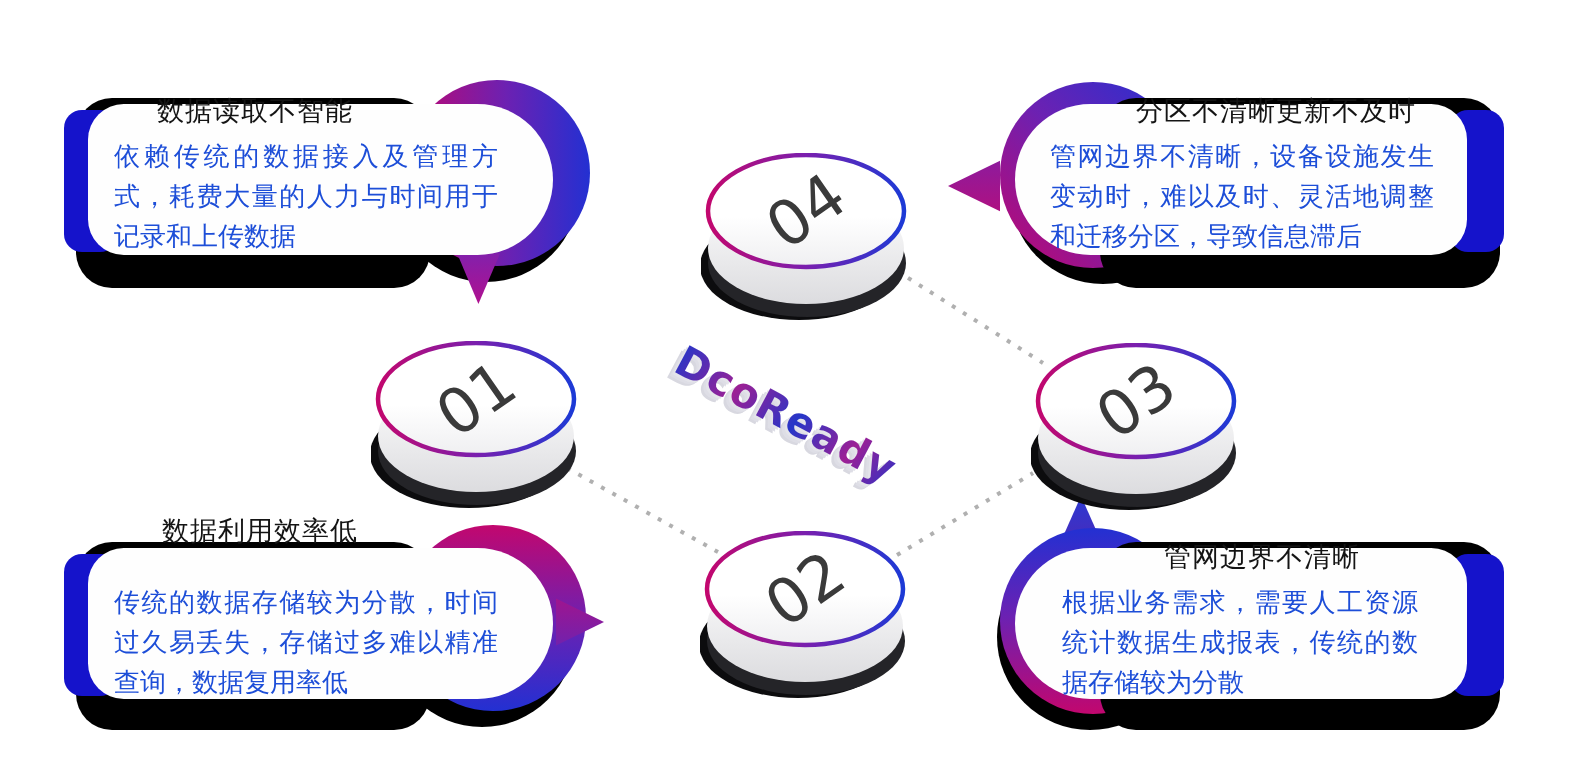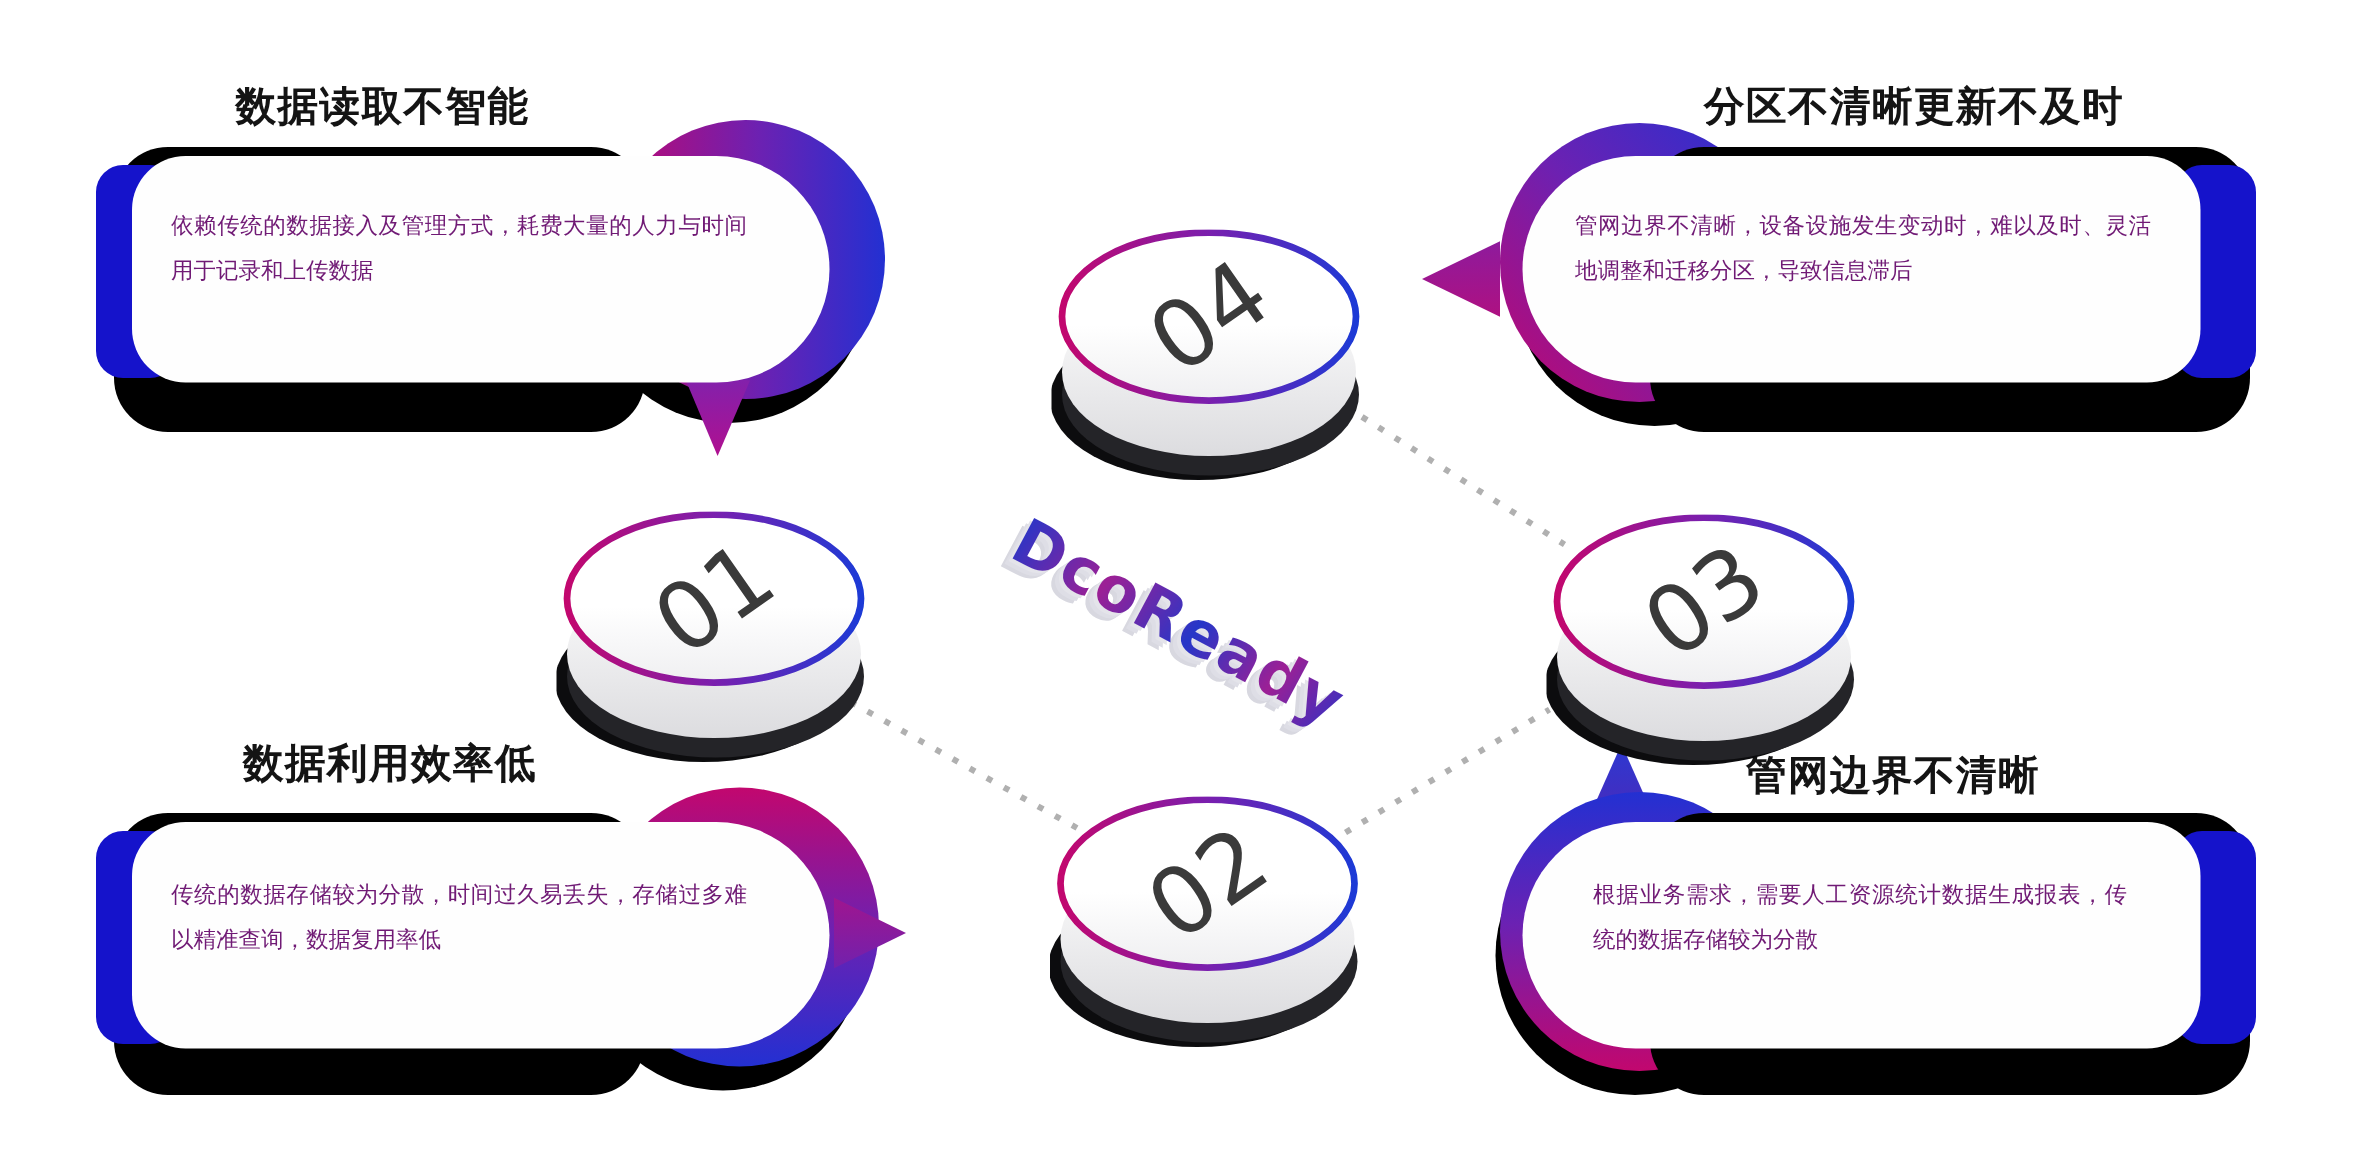--- a/index.html
+++ b/index.html
@@ -7,25 +7,25 @@
     position:relative;width:1569px;height:784px;overflow:hidden;background:#ffffff;
     font-family:"Liberation Sans","DejaVu Sans",sans-serif;
   }
   .abs{position:absolute;}
   .balloon{width:186px;height:186px;border-radius:50%;}
   .balloon-shadow{width:186px;height:186px;border-radius:50%;background:#000;}
   .card-shadow{background:#000;}
   .bar{width:54px;height:142px;border-radius:18px;background:#1513cb;}
   .card{background:#fefefe;height:151px;}
   .title{
-    font-weight:bold;font-size:27px;line-height:34px;color:#141414;
-    text-align:center;letter-spacing:1px;white-space:nowrap;
+    font-weight:normal;font-size:27px;line-height:34px;color:#141414;
+    text-align:center;letter-spacing:1px;white-space:nowrap;margin-top:40px;
   }
   .body-text{
-    font-size:15px;line-height:30px;color:#701a75;text-align:justify;
+    font-size:26px;line-height:40px;color:#1d4ed8;text-align:justify;
   }
   .tail{width:48px;height:56px;}
   
   .logo-wrap{transform:rotate(28deg);transform-origin:0 0;width:240px;height:60px;}
   .logo-layer{
     position:absolute;left:0;top:0;font-size:42px;font-weight:bold;letter-spacing:1px;
     font-family:"DejaVu Sans","Liberation Sans",sans-serif;white-space:nowrap;
   }
   .depth3{color:#d8d8e0;transform:translate(-4.5px,8.4px);}
   .depth2{color:#dedee6;transform:translate(-3px,5.6px);}
@@ -73,21 +73,21 @@
     <div class="abs body-text" style="left:1050px;top:136px;width:384px">管网边界不清晰，设备设施发生变动时，难以及时、灵活地调整和迁移分区，导致信息滞后</div>
   </div>
 
   <div>
     <div class="abs balloon-shadow" style="left:389px;top:541px"></div>
     <div class="abs balloon" style="left:400px;top:525px;background:linear-gradient(to bottom,#c2076e 0%,#6c21b2 52%,#2330d2 100%)"></div>
     <div class="abs card-shadow" style="left:76px;top:542px;width:354px;height:188px;border-radius:36px"></div>
     <div class="abs tail" style="left:556px;top:594px;clip-path:polygon(0 8%,100% 50%,0 92%);background:linear-gradient(180deg,#a3148c,#6d22b0)"></div>
     <div class="abs bar" style="left:64px;top:554px"></div>
     <div class="abs card" style="left:88px;top:548px;width:465px;border-radius:36px 76px 76px 36px"></div>
-    <div class="abs title" style="left:150px;top:492px;width:220px">数据利用效率低</div>
+    <div class="abs title" style="left:150px;top:474px;width:220px">数据利用效率低</div>
     <div class="abs body-text" style="left:114px;top:582px;width:384px">传统的数据存储较为分散，时间过久易丢失，存储过多难以精准查询，数据复用率低</div>
   </div>
 
   <div>
     <div class="abs balloon-shadow" style="left:997px;top:544px"></div>
     <div class="abs tail" style="left:1054px;top:496px;width:54px;clip-path:polygon(50% 0,96% 100%,4% 100%);background:linear-gradient(180deg,#2d39d2,#4b28b8)"></div>
     <div class="abs balloon" style="left:1000px;top:528px;background:linear-gradient(to bottom,#2330d2 0%,#6c21b2 48%,#c2076e 100%)"></div>
     <div class="abs card-shadow" style="left:1100px;top:542px;width:400px;height:188px;border-radius:36px"></div>
     <div class="abs bar" style="left:1450px;top:554px"></div>
     <div class="abs card" style="left:1015px;top:548px;width:452px;border-radius:76px 36px 36px 76px"></div>

